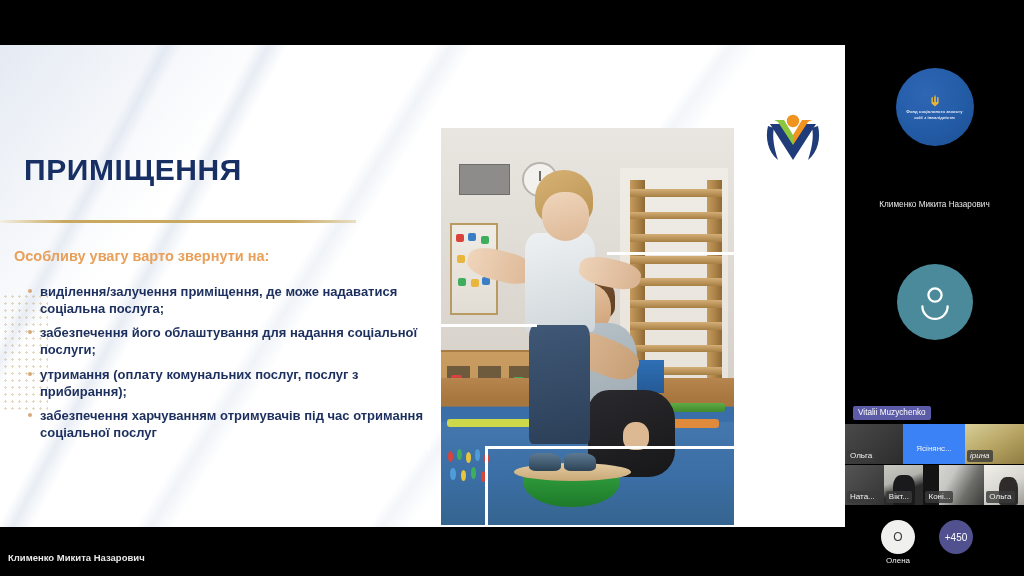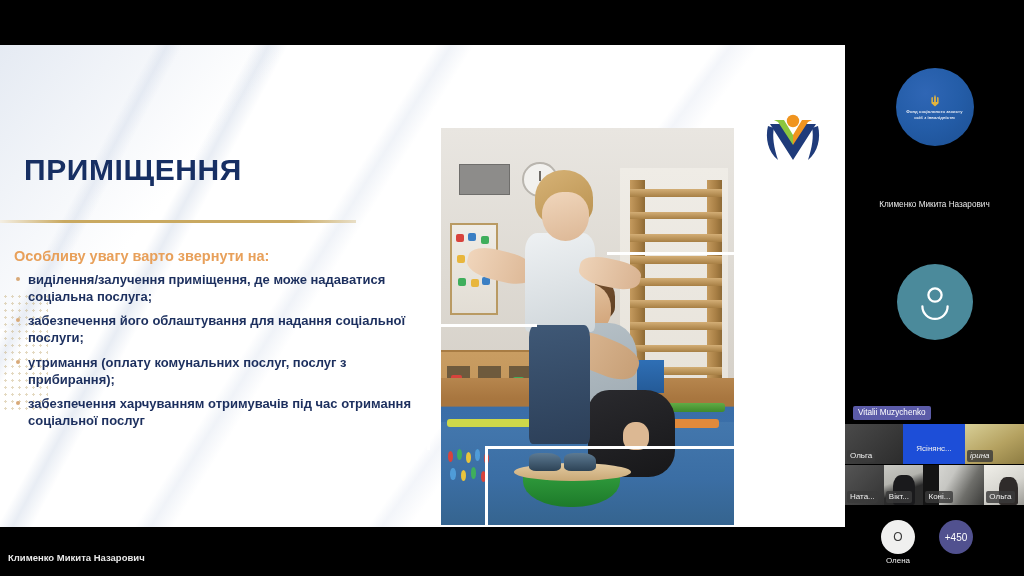--- a/index.html
+++ b/index.html
@@ -115,21 +115,21 @@
     font-size: 14.5px;
     font-weight: 700;
     color: #e8a05a;
     white-space: nowrap;
   }
   .bullets {
     position: absolute;
     left: 14px;
     top: 226px;
     width: 400px;
-    margin: 0;
+    margin: 12px;
     padding: 0;
     list-style: none;
   }
   .bullets li {
     position: relative;
     padding-left: 14px;
     margin-bottom: 7px;
     font-size: 13px;
     font-weight: 700;
     line-height: 1.32;
@@ -693,21 +693,21 @@
       </div>
       <div class="name-badge">Vitalii Muzychenko</div>
     </div>
 
     <div class="tile-grid">
 
       <div class="tile-row r1">
         <div class="small-tile" style="width:59px;background:linear-gradient(135deg,#4a4a4a,#2c2c2c);">
           <div class="small-label">Ольга</div>
         </div>
-        <div class="small-tile" style="width:63px;background:#1d4ed8;">
+        <div class="small-tile" style="width:63px;background:#3b82f6;">
           <div class="small-label nobg" style="left:50%;transform:translateX(-50%);bottom:9px;">Ясінянс...</div>
         </div>
         <div class="small-tile" style="width:60px;background:linear-gradient(150deg,#d8cf97,#b5a261 55%,#8d7c42);font-style:italic;">
           <div class="small-label">ірина</div>
         </div>
       </div>
 
       <div class="tile-row r2">
         <div class="small-tile" style="width:44px;background:linear-gradient(135deg,#555,#333);">
           <div class="small-label">Ната...</div>

